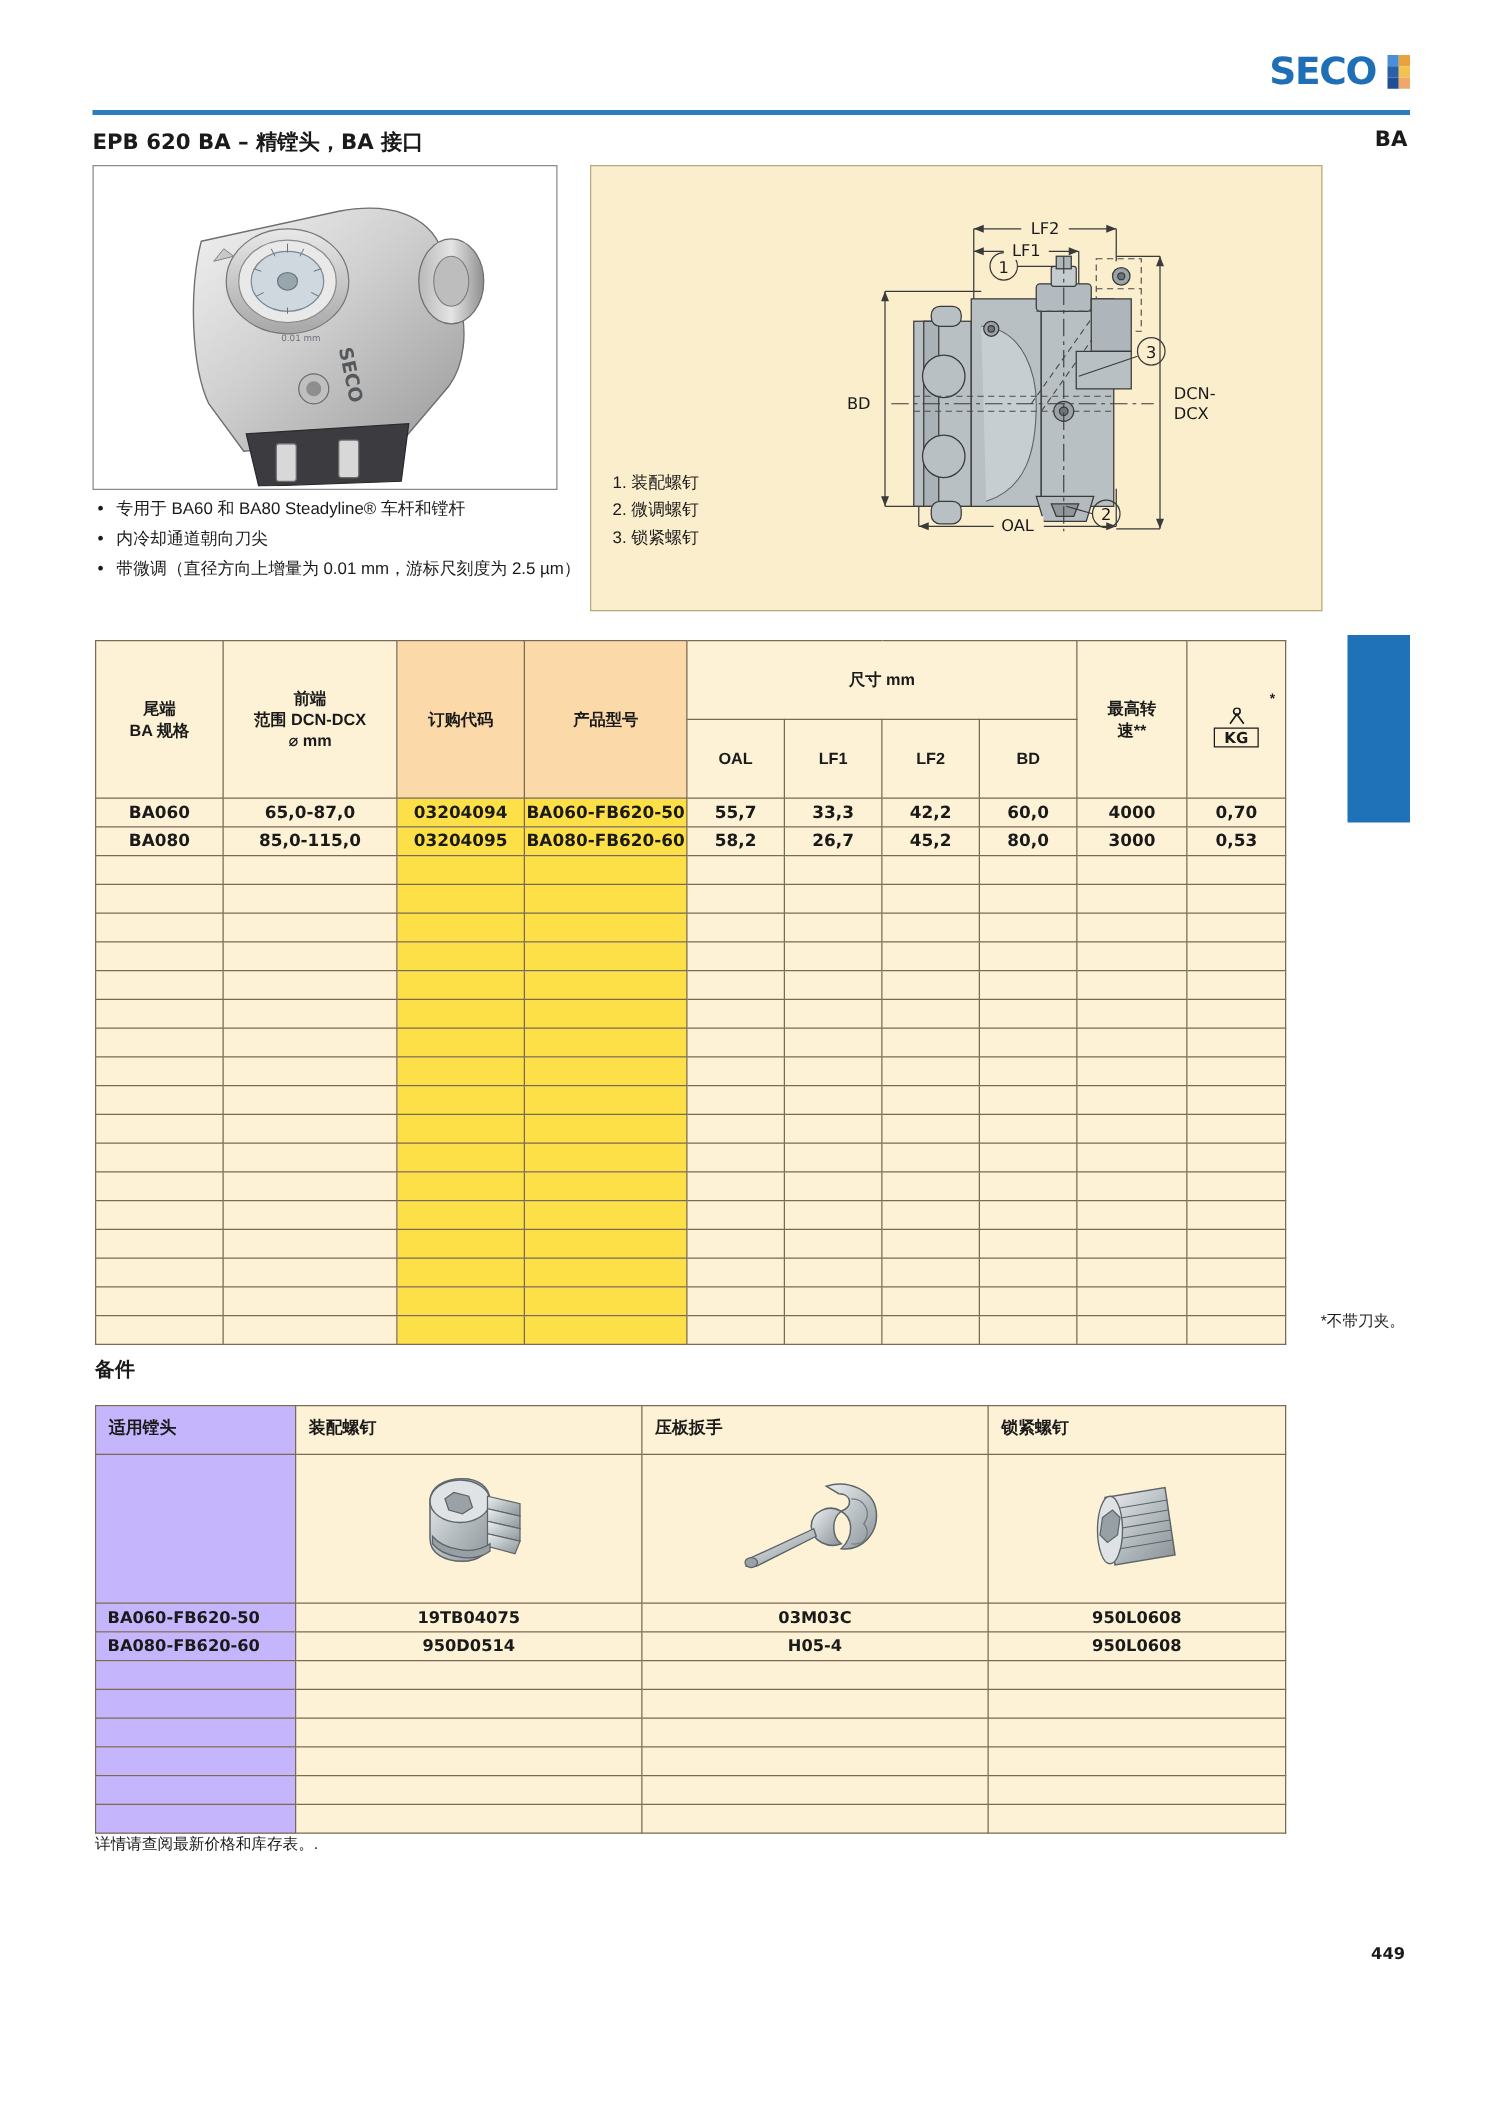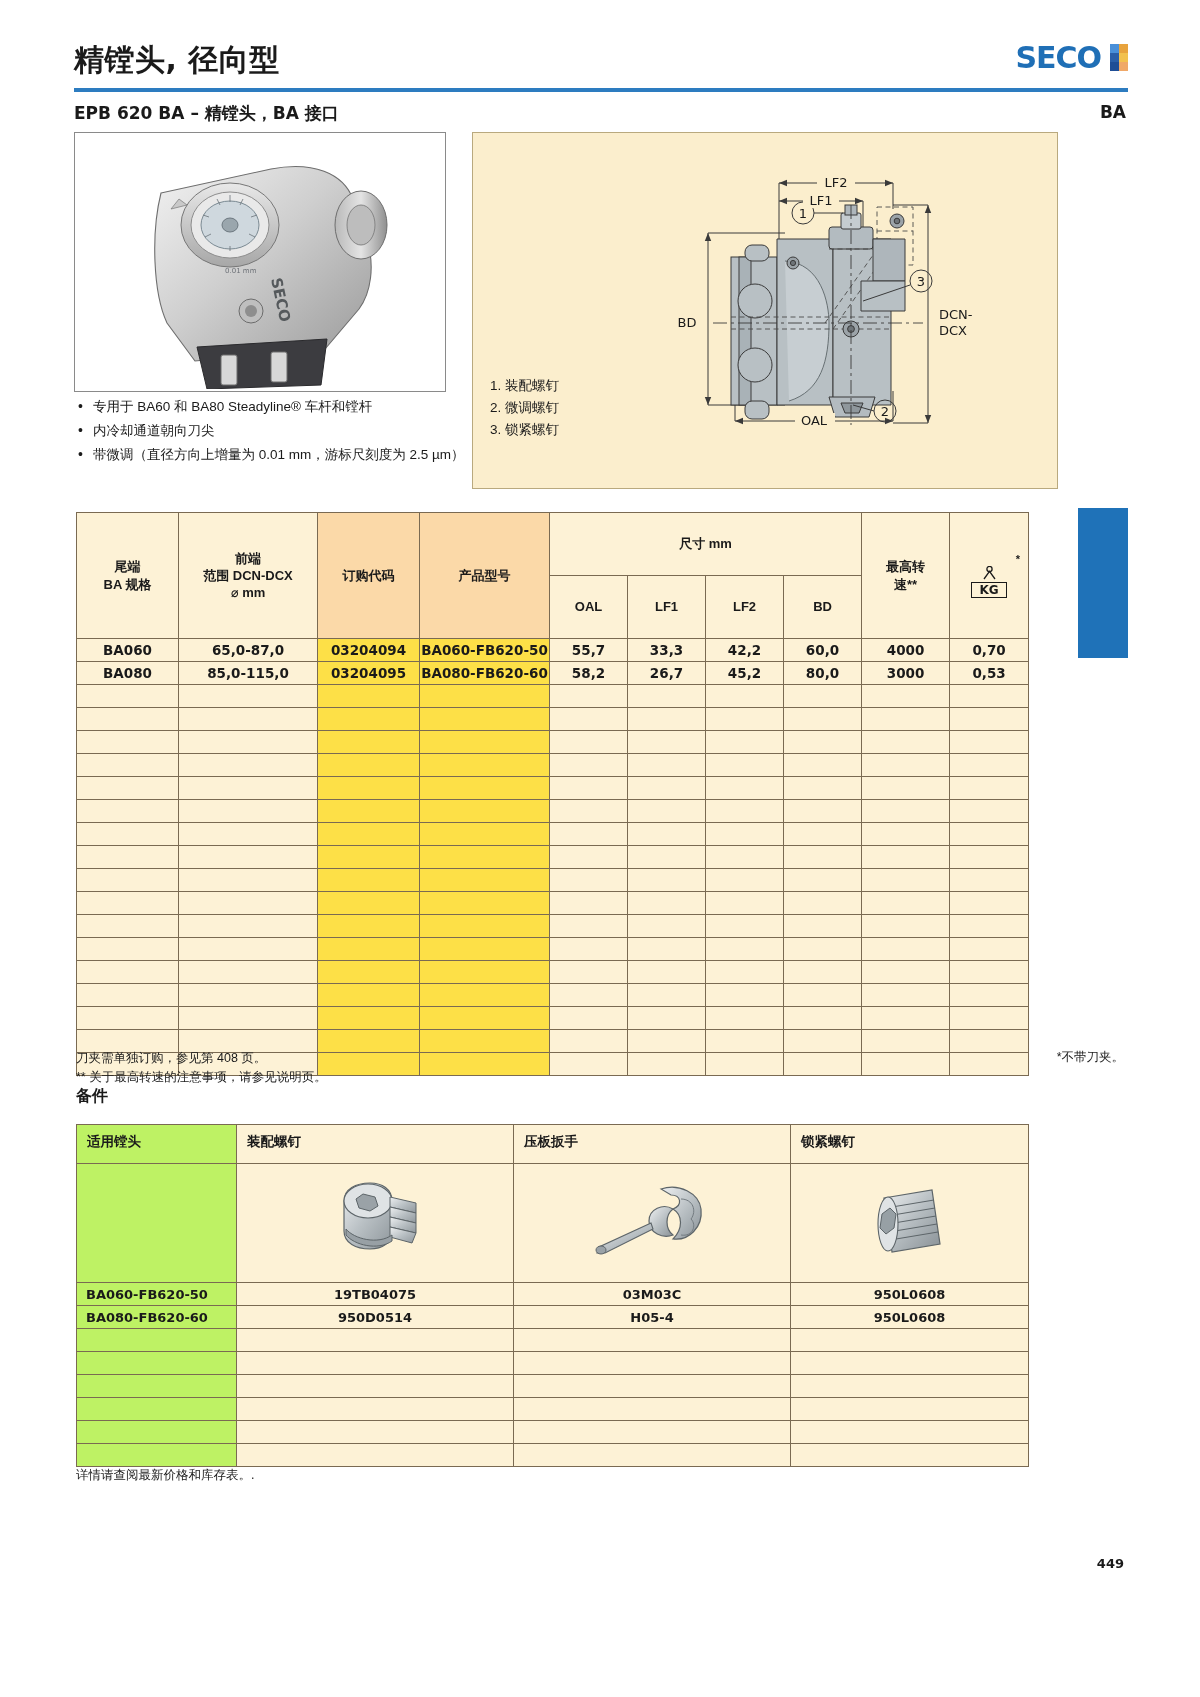--- a/index.html
+++ b/index.html
@@ -84,37 +84,36 @@
   .sec-hd{position:absolute;left:76px;font-size:16px;font-weight:bold;
     font-family:"DejaVu Sans","Liberation Sans",sans-serif;}
 
   
   .acc{
     position:absolute;left:76px;top:1124px;width:952px;
     font-size:13px;table-layout:fixed;
   }
   .acc th,.acc td{border:1px solid #7a6a52;background:#fdf2d6;padding:0;height:22px;text-align:center;}
   .acc th{text-align:left;padding:8px 10px;font-weight:bold;vertical-align:top;font-size:13.5px;}
-  .acc th.first,.acc td.first{background:#bef264;}
+  .acc th.first,.acc td.first{background:#c4b5fd;}
   .acc td.first{font-weight:bold;text-align:left;padding-left:9px;font-size:13px;
     font-family:"DejaVu Sans","Liberation Sans",sans-serif;}
   .acc td.img-cell{height:118px;}
   .acc td.pn{font-weight:bold;font-size:13px;font-family:"DejaVu Sans","Liberation Sans",sans-serif;}
 
   .pageno{position:absolute;right:76px;top:1556px;font-size:13px;font-weight:bold;
     font-family:"DejaVu Sans","Liberation Sans",sans-serif;}
 
   svg{display:block;}
 </style>
 </head>
 <body>
 
 <div class="page">
 
-  <div class="hdr-title">精镗头, 径向型</div>
 
   <div class="logo">
     <span class="logo-word">SECO</span>
     <span class="logo-mark">
       <i style="background:#4a90d9"></i>
         <i style="background:#e8a33d"></i>
       <i style="background:#2b5fa8"></i>
         <i style="background:#f2c14e"></i>
       <i style="background:#1f4e96"></i>
         <i style="background:#f0a868"></i>
@@ -592,24 +591,20 @@
           <td>&nbsp;</td>
           <td>&nbsp;</td>
           <td>&nbsp;</td>
           <td>&nbsp;</td>
           <td>&nbsp;</td>
           <td>&nbsp;</td>
         </tr>
       </tbody>
   </table>
 
-  <div class="fn" style="top:1049px">
-    <div>刀夹需单独订购，参见第 408 页。</div>
-    <div>** 关于最高转速的注意事项，请参见说明页。</div>
-  </div>
   <div class="fn-right" style="top:1049px">*不带刀夹。</div>
   <div class="sec-hd" style="top:1086px">备件</div>
 
   <table class="acc">
     <colgroup>
         <col style="width:160px">
         <col style="width:277px">
         <col style="width:277px">
         <col style="width:238px">
       </colgroup>

